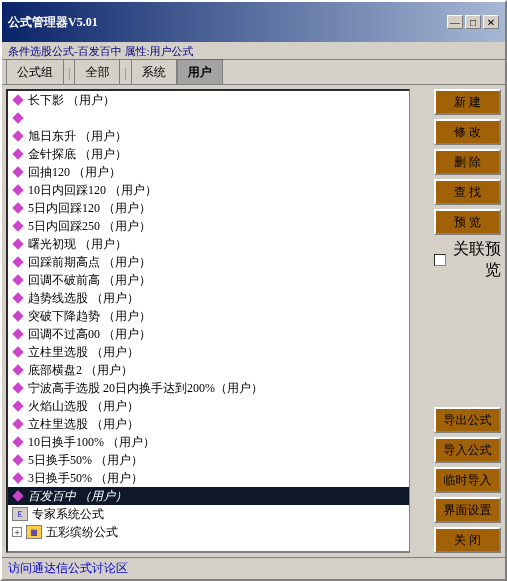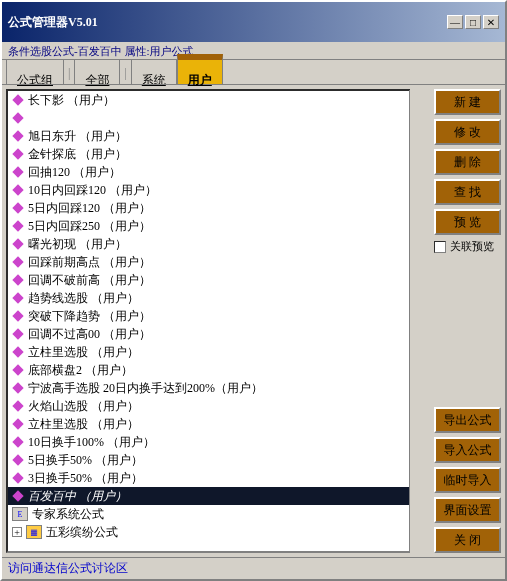--- a/index.html
+++ b/index.html
@@ -72,26 +72,25 @@
     }
     .tab {
       padding: 12px 10px;
       border: 1px solid #808080;
       border-bottom: none;
       background: #d4d0c8;
       cursor: pointer;
       font-size: 12px;
       height: 20px;
       display: flex;
-      align-items: flex-start;
-      text-decoration: underline;
+      align-items: center;
     }
     .tab.active {
-      background: #eab308;
-      border-top: 6px solid #a16207;
+      background: #a3a3a3;
+      border-top: 1px solid #a16207;
       font-weight: bold;
       position: relative;
       z-index: 1;
     }
     .tab-separator {
       padding: 0 4px;
       font-size: 12px;
       color: #808080;
       align-self: center;
     }
@@ -191,21 +190,21 @@
       cursor: pointer;
       text-align: center;
       height: 26px;
       display: flex;
       align-items: center;
       justify-content: center;
     }
     .checkbox-row {
       display: flex;
       align-items: center;
-      font-size: 11px;
+      font-size: 16px;
       gap: 4px;
       text-align: right;
     }
     .checkbox {
       width: 12px;
       height: 12px;
       border: 1px inset #808080;
       background: white;
       flex-shrink: 0;
     }

